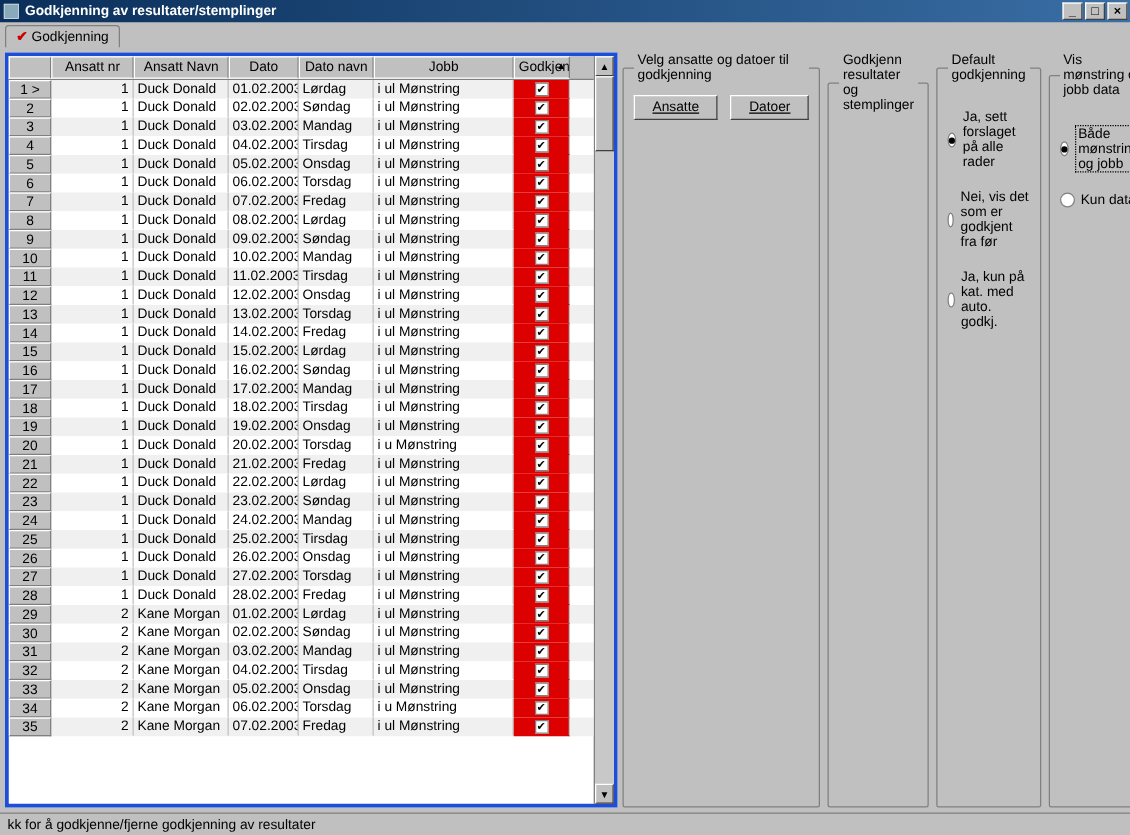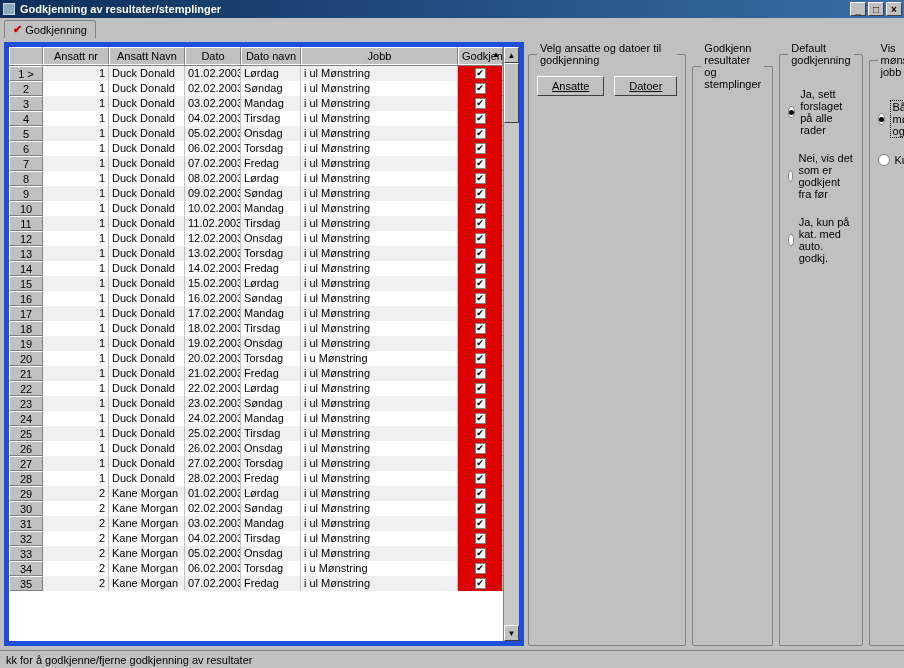--- a/index.html
+++ b/index.html
@@ -9,35 +9,35 @@
 .titlebar .icon { width: 14px; height: 14px; margin-right: 4px; display:inline-flex; align-items:center; justify-content:center; }
 .titlebar .spacer { flex: 1; }
 .winbtn { width: 16px; height: 14px; background: #c0c0c0; border: 1px solid #fff; border-right-color:#404040; border-bottom-color:#404040; margin-left: 2px; display:flex; align-items:center; justify-content:center; font-family: Arial; font-size:10px; font-weight:bold; color:#000; cursor:pointer; }
 
 .tabrow { display:flex; height: 20px; align-items:flex-end; padding-left:4px; background:#c0c0c0; }
 .tab { background:#c0c0c0; border:1px solid #808080; border-bottom:none; padding:2px 8px; display:flex; align-items:center; gap:3px; border-top-left-radius:3px; border-top-right-radius:3px; }
 .tab .chk { color:#c00; font-weight:bold; font-size:11px; }
 
 .content { display:flex; padding:4px; gap:4px; height: calc(100% - 18px - 20px - 18px); background:#c0c0c0; }
 
-.leftpanel { flex:0 0 490px; border:5px solid #1d4ed8; background:#fff; display:flex; flex-direction:column; }
+.leftpanel { flex:0 0 490px; border:3px solid #1d4ed8; background:#fff; display:flex; flex-direction:column; }
 .gridhead { display:flex; background:#c0c0c0; border-bottom:1px solid #808080; }
 .gridhead div { border-right:1px solid #808080; border-bottom:1px solid #fff; border-top:1px solid #fff; border-left:1px solid #fff; padding:2px 3px; text-align:center; color:#000; overflow:hidden; white-space:nowrap; }
 .gridbody { flex:1; overflow-y:hidden; position:relative; }
 .row { display:flex; height:15px; }
 .row.even { background:#f0f0f0; }
 .row.odd { background:#fff; }
 .cell { border-right:1px solid #c0c0c0; border-bottom:1px solid transparent; padding:0 3px; display:flex; align-items:center; overflow:hidden; white-space:nowrap; }
 .rowhdr { background:#c0c0c0; border:1px solid #808080; border-top-color:#fff; border-left-color:#fff; text-align:center; justify-content:center; font-weight:normal; }
 .col-rowhdr { width:34px; }
 .col-ansnr { width:66px; justify-content:flex-end; }
 .col-navn { width:76px; }
 .col-dato { width:56px; }
 .col-dnavn { width:60px; }
-.col-jobb { width:157px; }
+.col-jobb { width:112px; }
 .col-god { width:45px; background:#d00; justify-content:center; }
 .gridhead .col-god { background:#c0c0c0; position:relative; }
 .gridhead .col-god .sortarr { position:absolute; right:2px; font-size:8px; }
 .chkbox { width:11px; height:11px; background:#fff; border:1px solid #808080; display:flex; align-items:center; justify-content:center; font-size:9px; color:#000; line-height:1; }
 
 .scrollbar { width:16px; background:#c8c8c8; border-left:1px solid #808080; display:flex; flex-direction:column; }
 .sbbtn { height:16px; background:#c0c0c0; border:1px solid #fff; border-right-color:#404040; border-bottom-color:#404040; display:flex; align-items:center; justify-content:center; font-size:8px; cursor:pointer; }
 .sbtrack { flex:1; position:relative; }
 .sbthumb { position:absolute; top:0; left:0; right:0; height:60px; background:#c0c0c0; border:1px solid #fff; border-right-color:#404040; border-bottom-color:#404040; }
 

